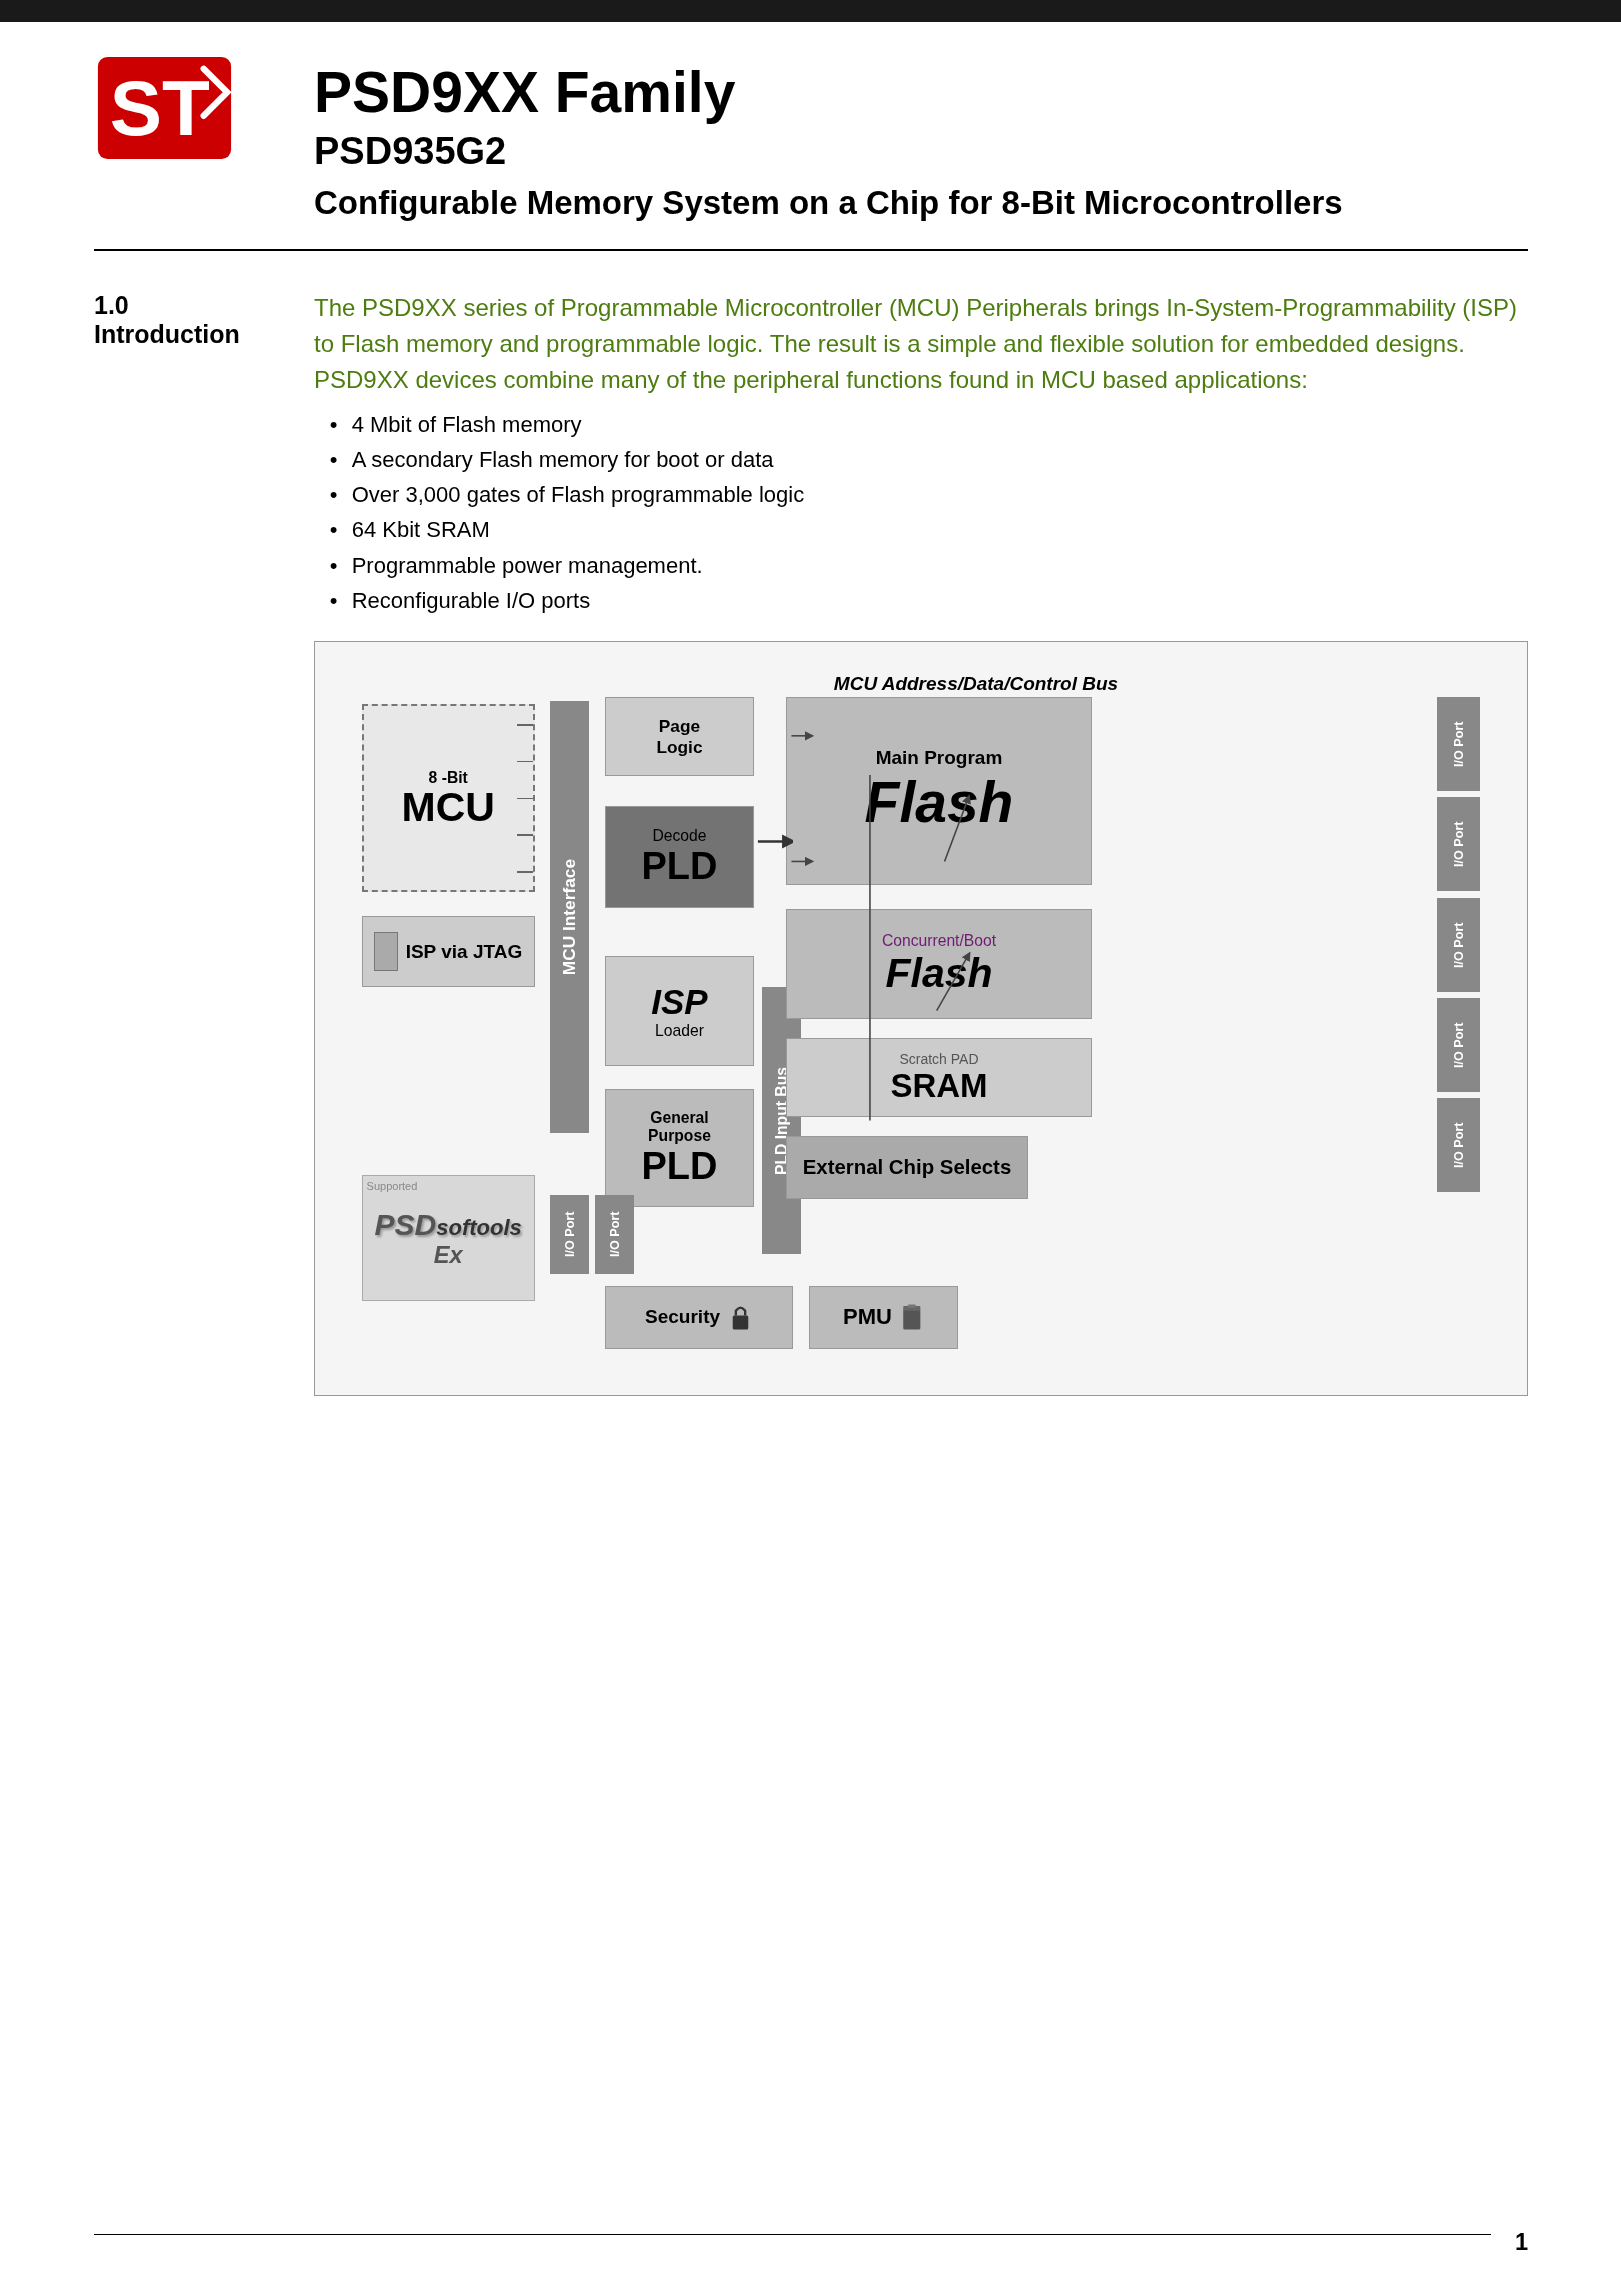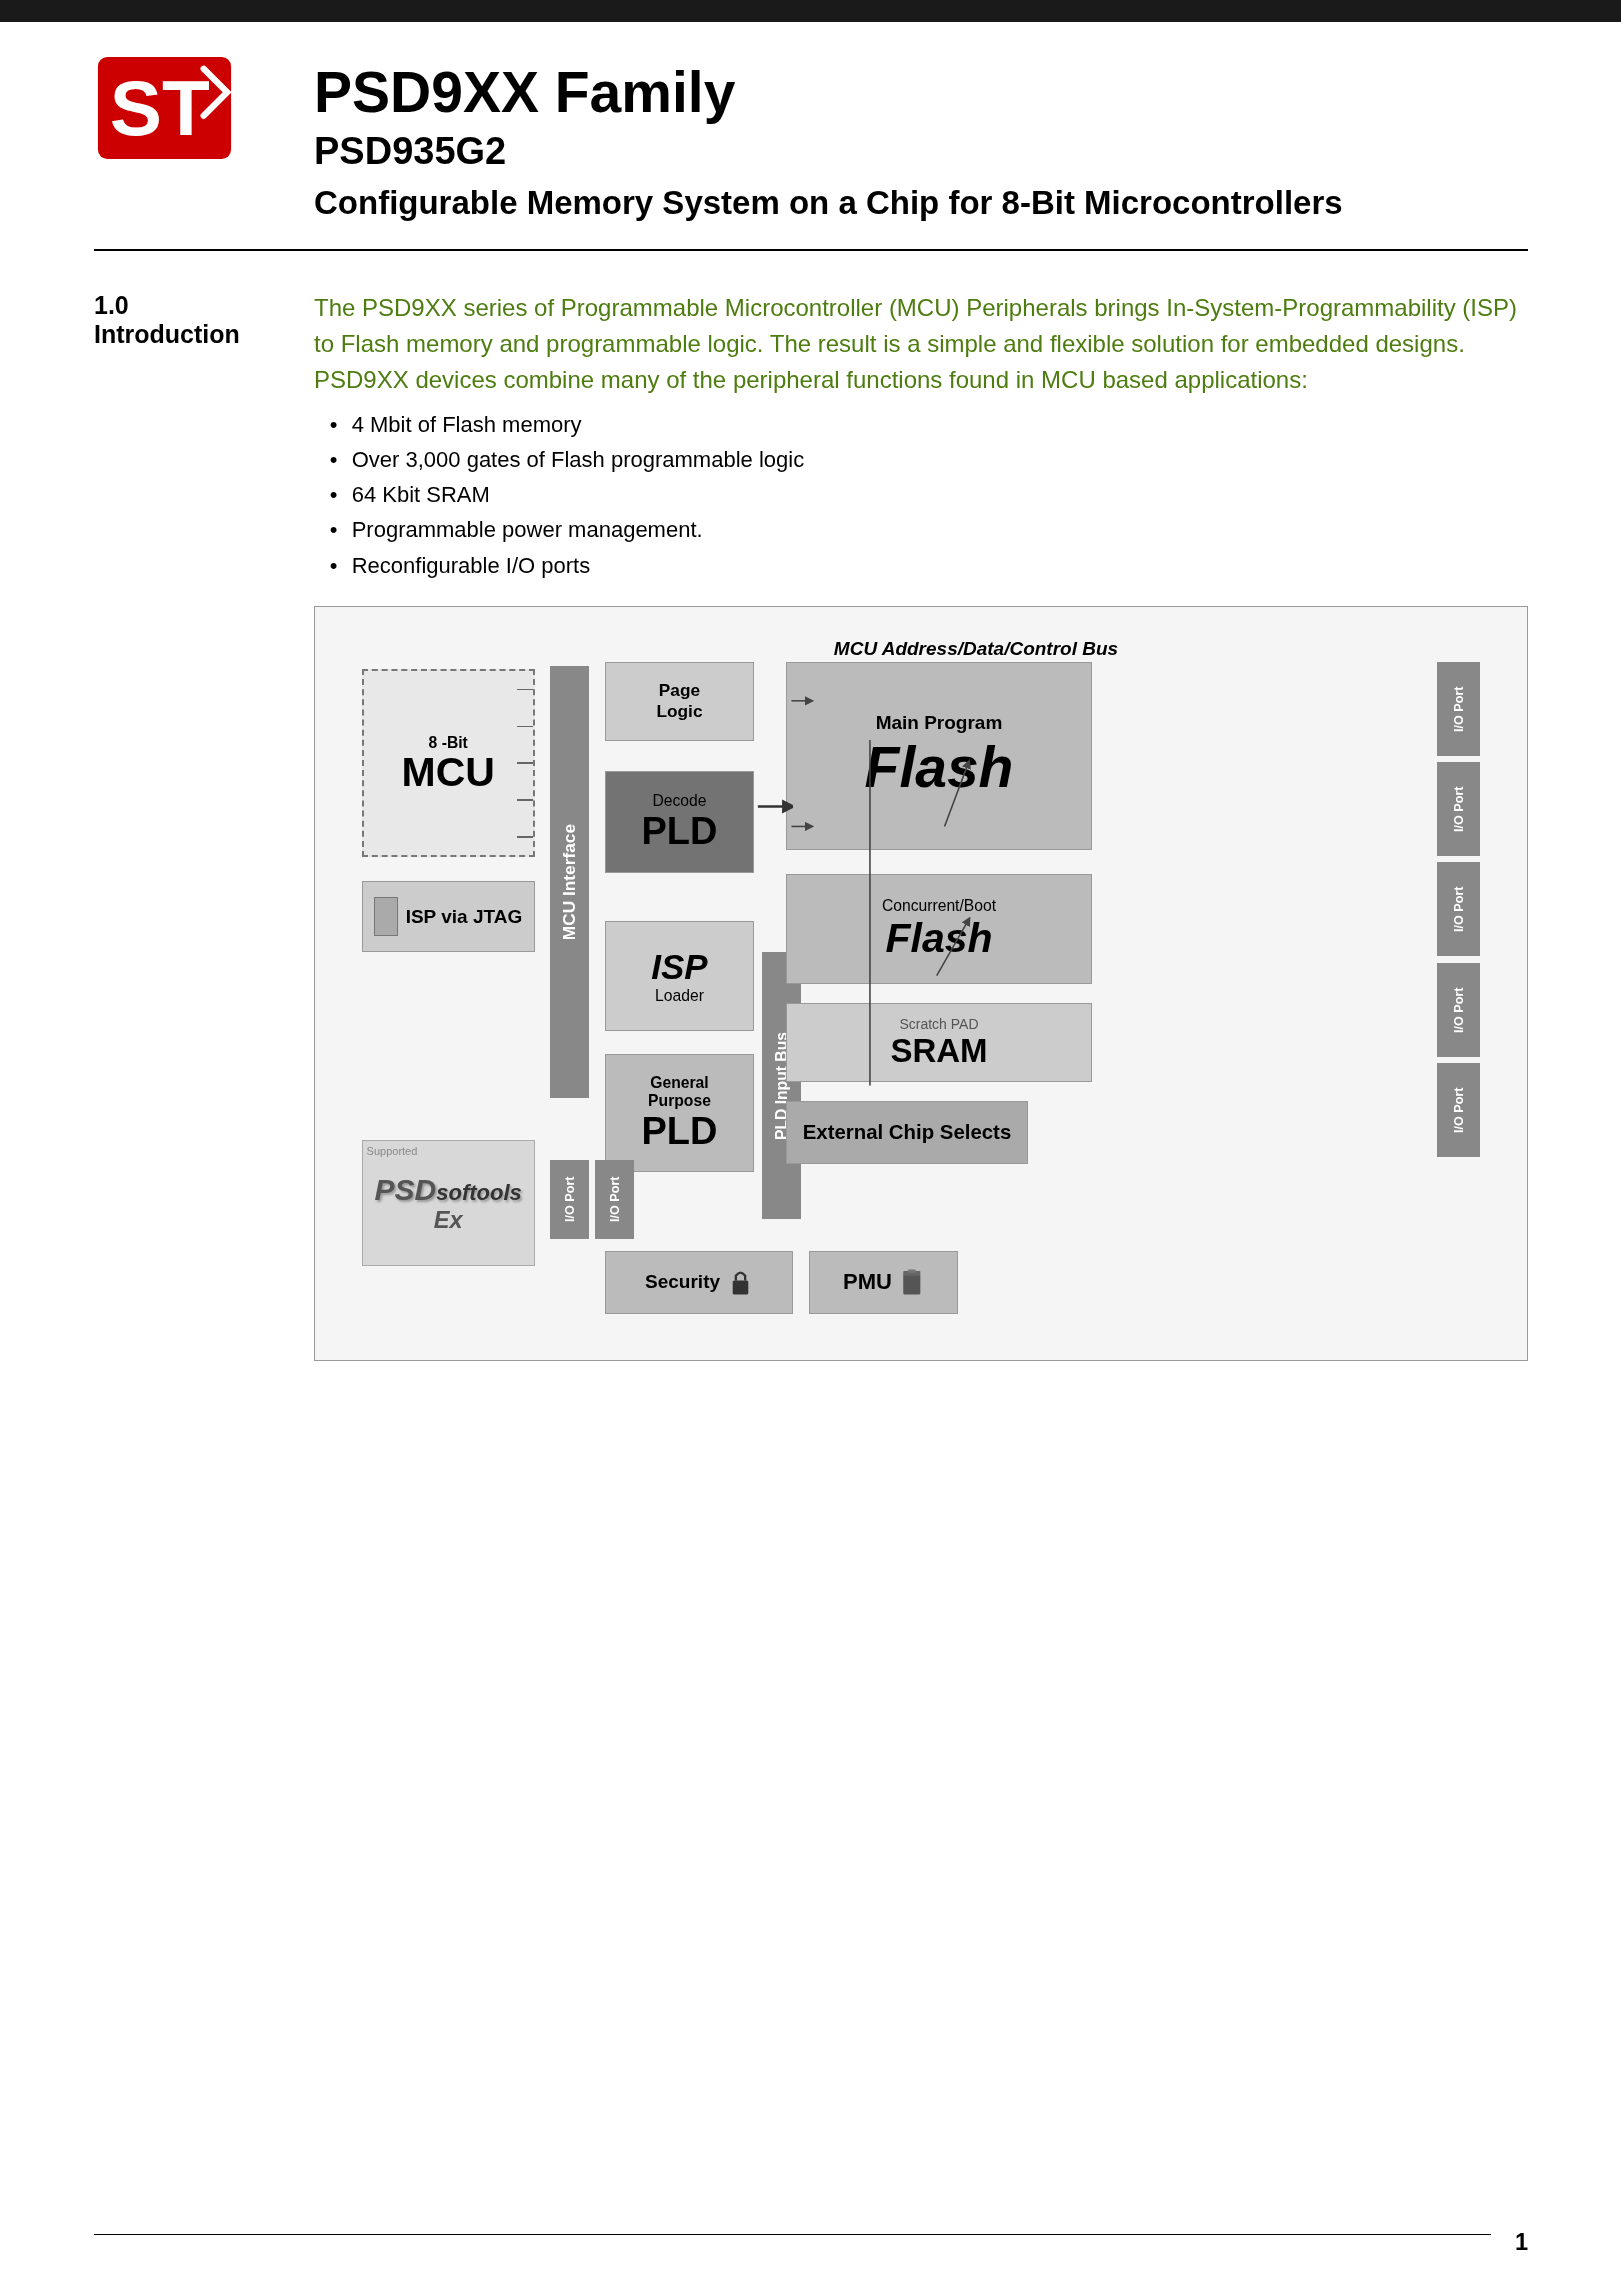--- a/index.html
+++ b/index.html
@@ -370,21 +370,21 @@
       background: #bbb;
       border: 1.6px solid #999;
       display: flex;
       flex-direction: column;
       align-items: center;
       justify-content: center;
     }
 
     .concurrent-text {
       font-size: 15.7px;
-      color: #000000;
+      color: #701a75;
     }
 
     .flash-medium-text {
       font-size: 41px;
       font-weight: bold;
       font-style: italic;
       color: #000;
     }
 
     
@@ -628,20 +628,21 @@
   <div class="section-label">
     <div class="section-num">1.0</div>
     <div class="section-name">Introduction</div>
   </div>
 
   <div class="section-body">
     <p class="intro-text">The PSD9XX series of Programmable Microcontroller (MCU) Peripherals brings In-System-Programmability (ISP) to Flash memory and programmable logic. The result is a simple and flexible solution for embedded designs. PSD9XX devices combine many of the peripheral functions found in MCU based applications:</p>
 
     <ul class="bullet-list">
       <li>4 Mbit of Flash memory</li>
+      <li>A secondary Flash memory for boot or data</li>
       <li>Over 3,000 gates of Flash programmable logic</li>
       <li>64 Kbit SRAM</li>
       <li>Programmable power management.</li>
       <li>Reconfigurable I/O ports</li>
     </ul>
 
     <div class="diagram-container">
       <div class="diagram-inner">
 
         <div class="bus-label">MCU Address/Data/Control Bus</div>

